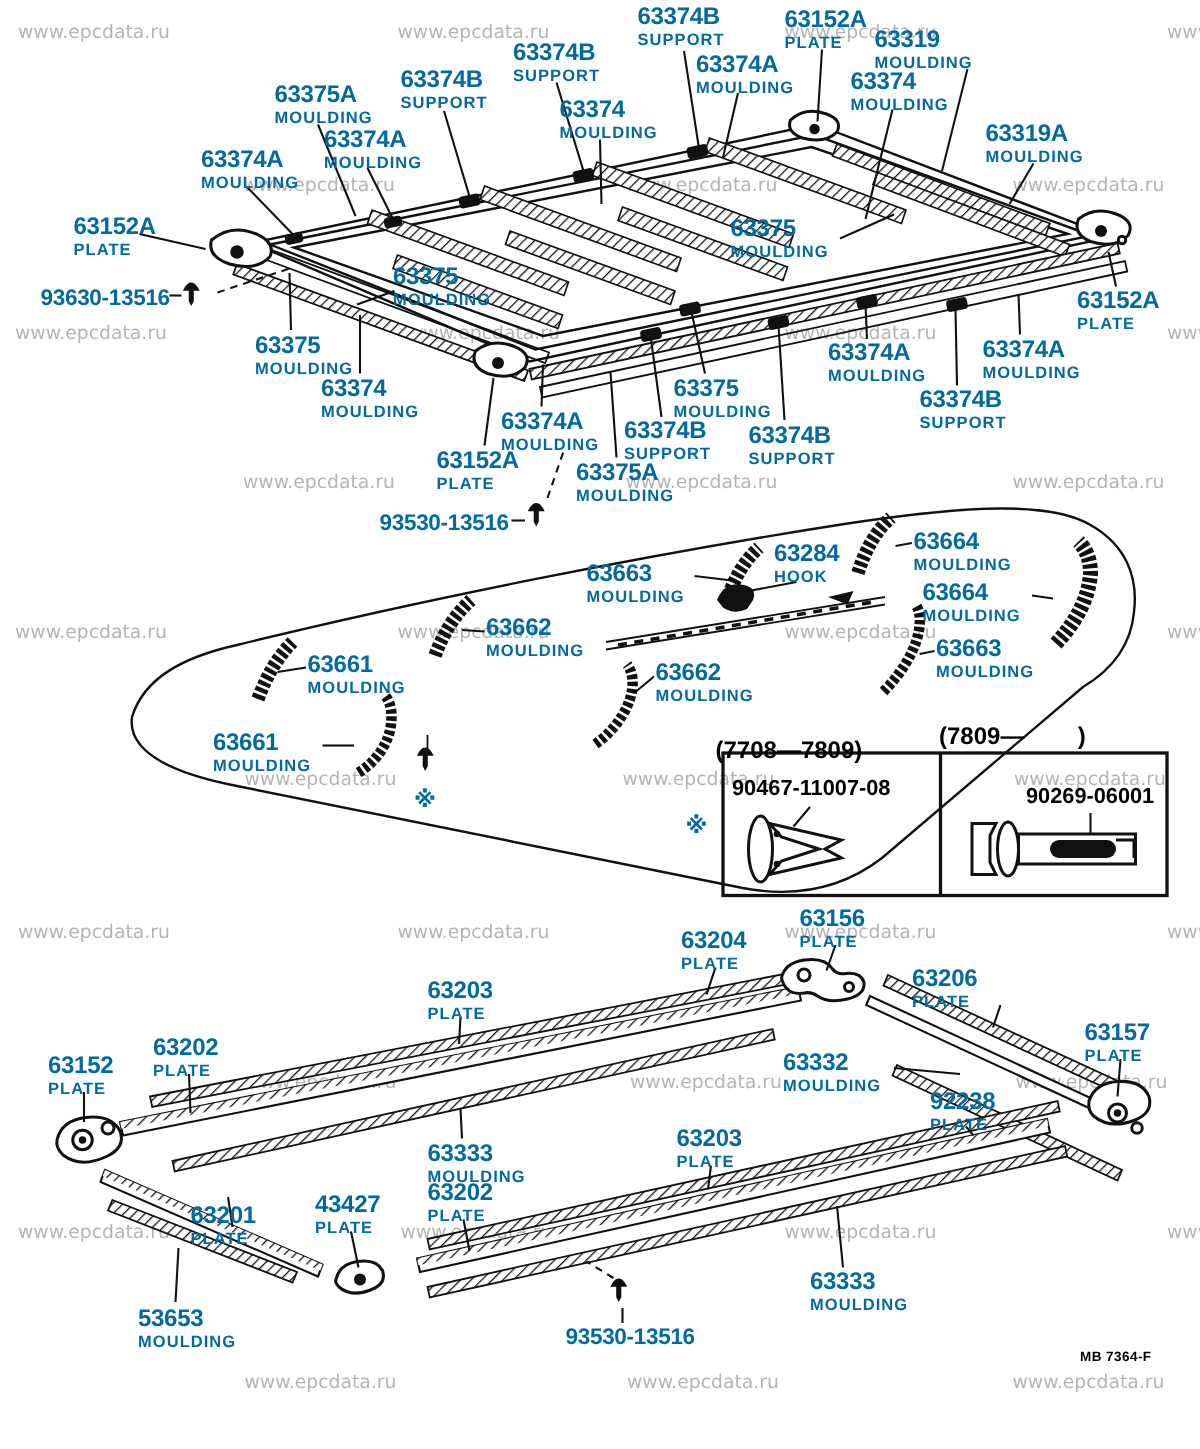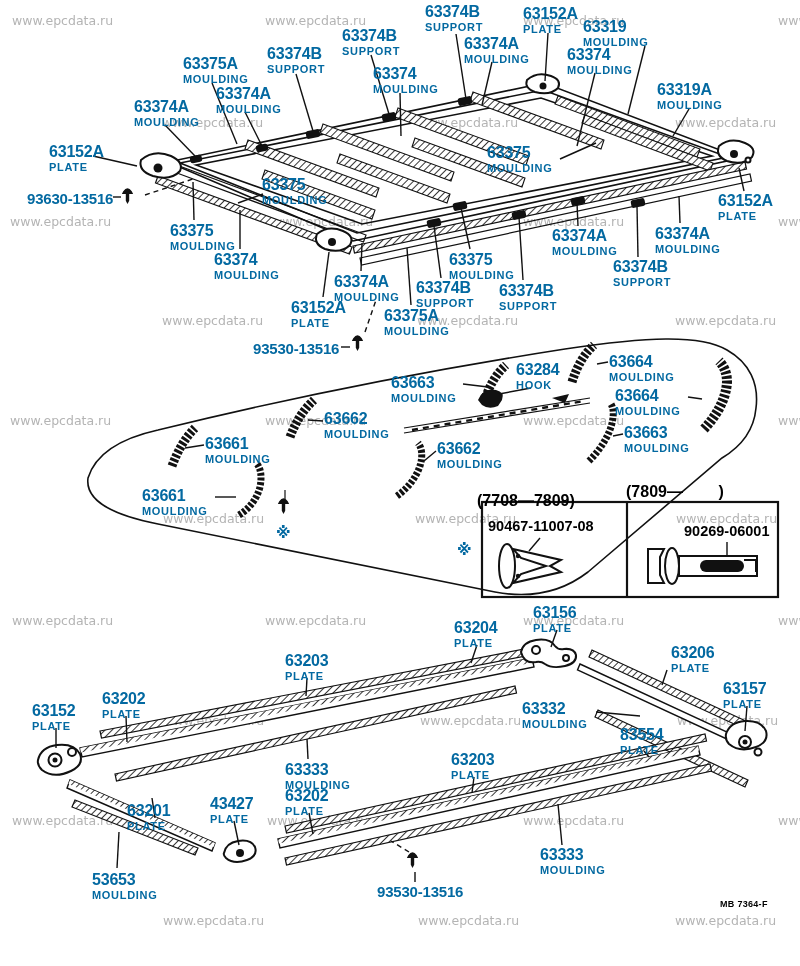--- a/index.html
+++ b/index.html
@@ -420,21 +420,21 @@
         <div class="p">※</div>
       </div>
       <div class="lbl" style="left: 533px; top: 604px;">
         <div class="p">63156</div>
         <div class="d">PLATE</div>
       </div>
       <div class="lbl" style="left: 454px; top: 619px;">
         <div class="p">63204</div>
         <div class="d">PLATE</div>
       </div>
-      <div class="lbl" style="left: 671px; top: 644px;">
+      <div class="lbl" style="left: 608px; top: 644px;">
         <div class="p">63206</div>
         <div class="d">PLATE</div>
       </div>
       <div class="lbl" style="left: 285px; top: 652px;">
         <div class="p">63203</div>
         <div class="d">PLATE</div>
       </div>
       <div class="lbl" style="left: 723px; top: 680px;">
         <div class="p">63157</div>
         <div class="d">PLATE</div>
@@ -445,21 +445,21 @@
       </div>
       <div class="lbl" style="left: 522px; top: 700px;">
         <div class="p">63332</div>
         <div class="d">MOULDING</div>
       </div>
       <div class="lbl" style="left: 32px; top: 702px;">
         <div class="p">63152</div>
         <div class="d">PLATE</div>
       </div>
       <div class="lbl" style="left: 620px; top: 726px;">
-        <div class="p">83554</div>
+        <div class="p">92238</div>
         <div class="d">PLATE</div>
       </div>
       <div class="lbl" style="left: 451px; top: 751px;">
         <div class="p">63203</div>
         <div class="d">PLATE</div>
       </div>
       <div class="lbl" style="left: 285px; top: 761px;">
         <div class="p">63333</div>
         <div class="d">MOULDING</div>
       </div>

